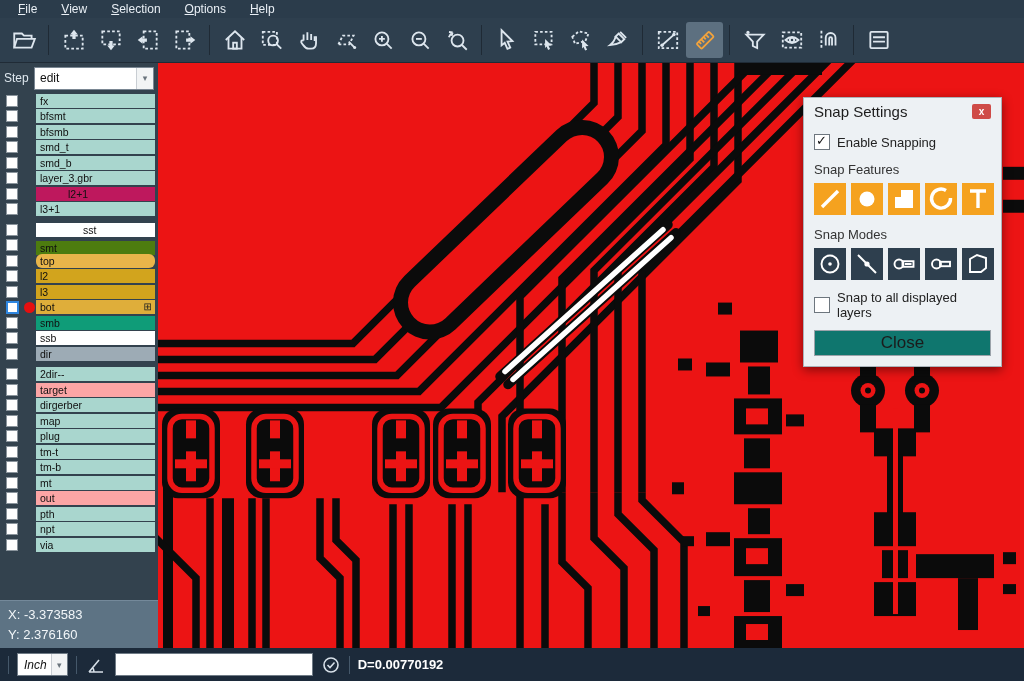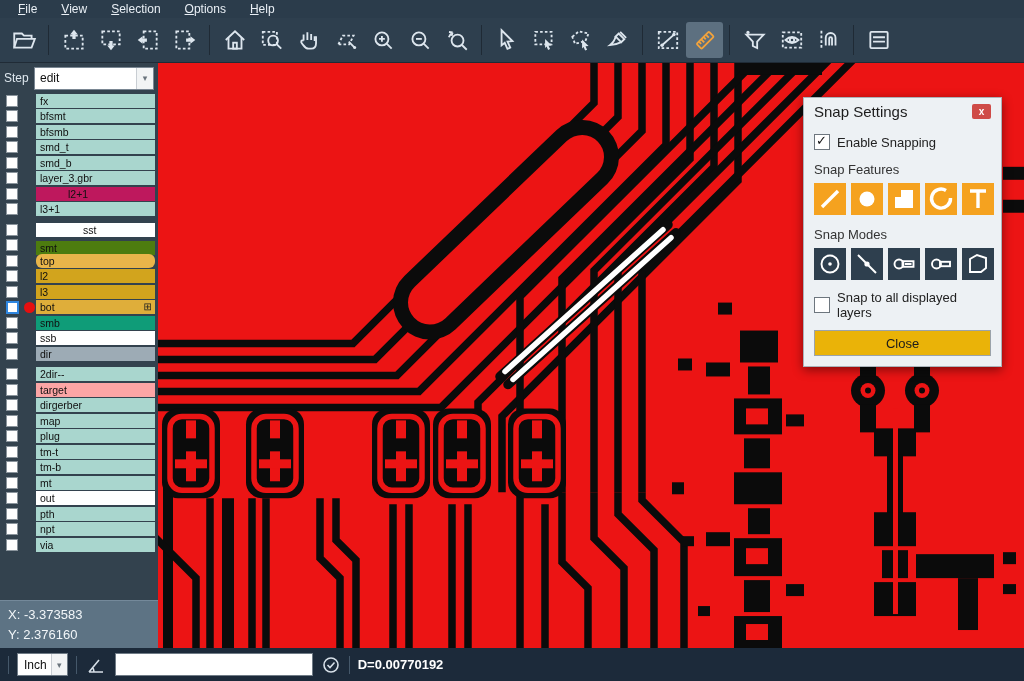--- a/index.html
+++ b/index.html
@@ -52,28 +52,28 @@
   .dlg-cb-row{display:flex;align-items:center;margin-top:10px;gap:7px;}
   .dlg-cb{width:14px;height:14px;background:#fff;border:1px solid #6d767e;position:relative;flex:none;}
   .dlg-cb.checked::after{content:"\2713";position:absolute;left:1px;top:-2px;font-size:13px;color:#111;}
   .dlg-cb-label{font-size:13px;color:#222;}
   .dlg-section{font-size:13px;color:#333;margin-top:12px;}
   .dlg-btn-row{display:flex;gap:5px;margin-top:6px;}
   .snap-fbtn{width:32px;height:32px;background:#f5a21f;display:flex;align-items:center;justify-content:center;}
   .snap-fbtn svg{stroke:#fff;fill:none;stroke-width:3.4;}
   .snap-mbtn{width:32px;height:32px;background:#2e3f4e;display:flex;align-items:center;justify-content:center;}
   .snap-mbtn svg{stroke:#fff;fill:none;stroke-width:1.9;}
-  .dlg-close-btn{margin-top:10px;height:24px;background:#eab308;border:1px solid #9ba3aa;
-                 display:flex;align-items:center;justify-content:center;font-size:13px;color:#1b1b1b;}
+  .dlg-close-btn{margin-top:10px;height:24px;background:#0f766e;border:1px solid #9ba3aa;
+                 display:flex;align-items:center;justify-content:center;font-size:17px;color:#1b1b1b;}
   
   .bottombar{position:absolute;left:0;bottom:0;width:1024px;height:33px;background:#1c2a3a;
              display:flex;align-items:center;gap:8px;padding-left:8px;box-sizing:border-box;}
   .bsep{width:1px;height:18px;background:#45586a;}
   .unit-select{height:21px;background:#fff;border:1px solid #6f7b86;display:flex;align-items:center;}
-  .unit-value{font-size:12px;color:#111;padding:0 4px 0 6px;}
+  .unit-value{font-size:12px;color:#111;padding:0 4px 0 6px;font-style:italic;}
   .unit-chevron{width:15px;height:100%;border-left:1px solid #c9ced3;display:flex;align-items:center;
                 justify-content:center;color:#6a747d;font-size:9px;background:#f2f4f5;}
   .bicon svg{stroke:#d7e0e8;fill:none;stroke-width:1.6;display:block;}
   .cmd-input{width:188px;height:21px;background:#fff;border:1px solid #6f7b86;font-size:12px;
              padding:0 4px;color:#111;}
   .dist-text{font-size:13px;font-weight:bold;color:#ffffff;}
 </style>
 </head>
 <body>
 
@@ -558,21 +558,21 @@
               <span class="cb"></span>
             </span>
             <span class="dot-col"></span>
             <span class="layer-label" style="background: rgb(169, 214, 206);">mt</span>
           </div>
           <div class="layer-row">
             <span class="cb-col">
               <span class="cb"></span>
             </span>
             <span class="dot-col"></span>
-            <span class="layer-label" style="background: #ffffff;">out</span>
+            <span class="layer-label" style="background: #fca5a5;">out</span>
           </div>
           <div class="layer-row">
             <span class="cb-col">
               <span class="cb"></span>
             </span>
             <span class="dot-col"></span>
             <span class="layer-label" style="background: rgb(169, 214, 206);">pth</span>
           </div>
           <div class="layer-row">
             <span class="cb-col">

